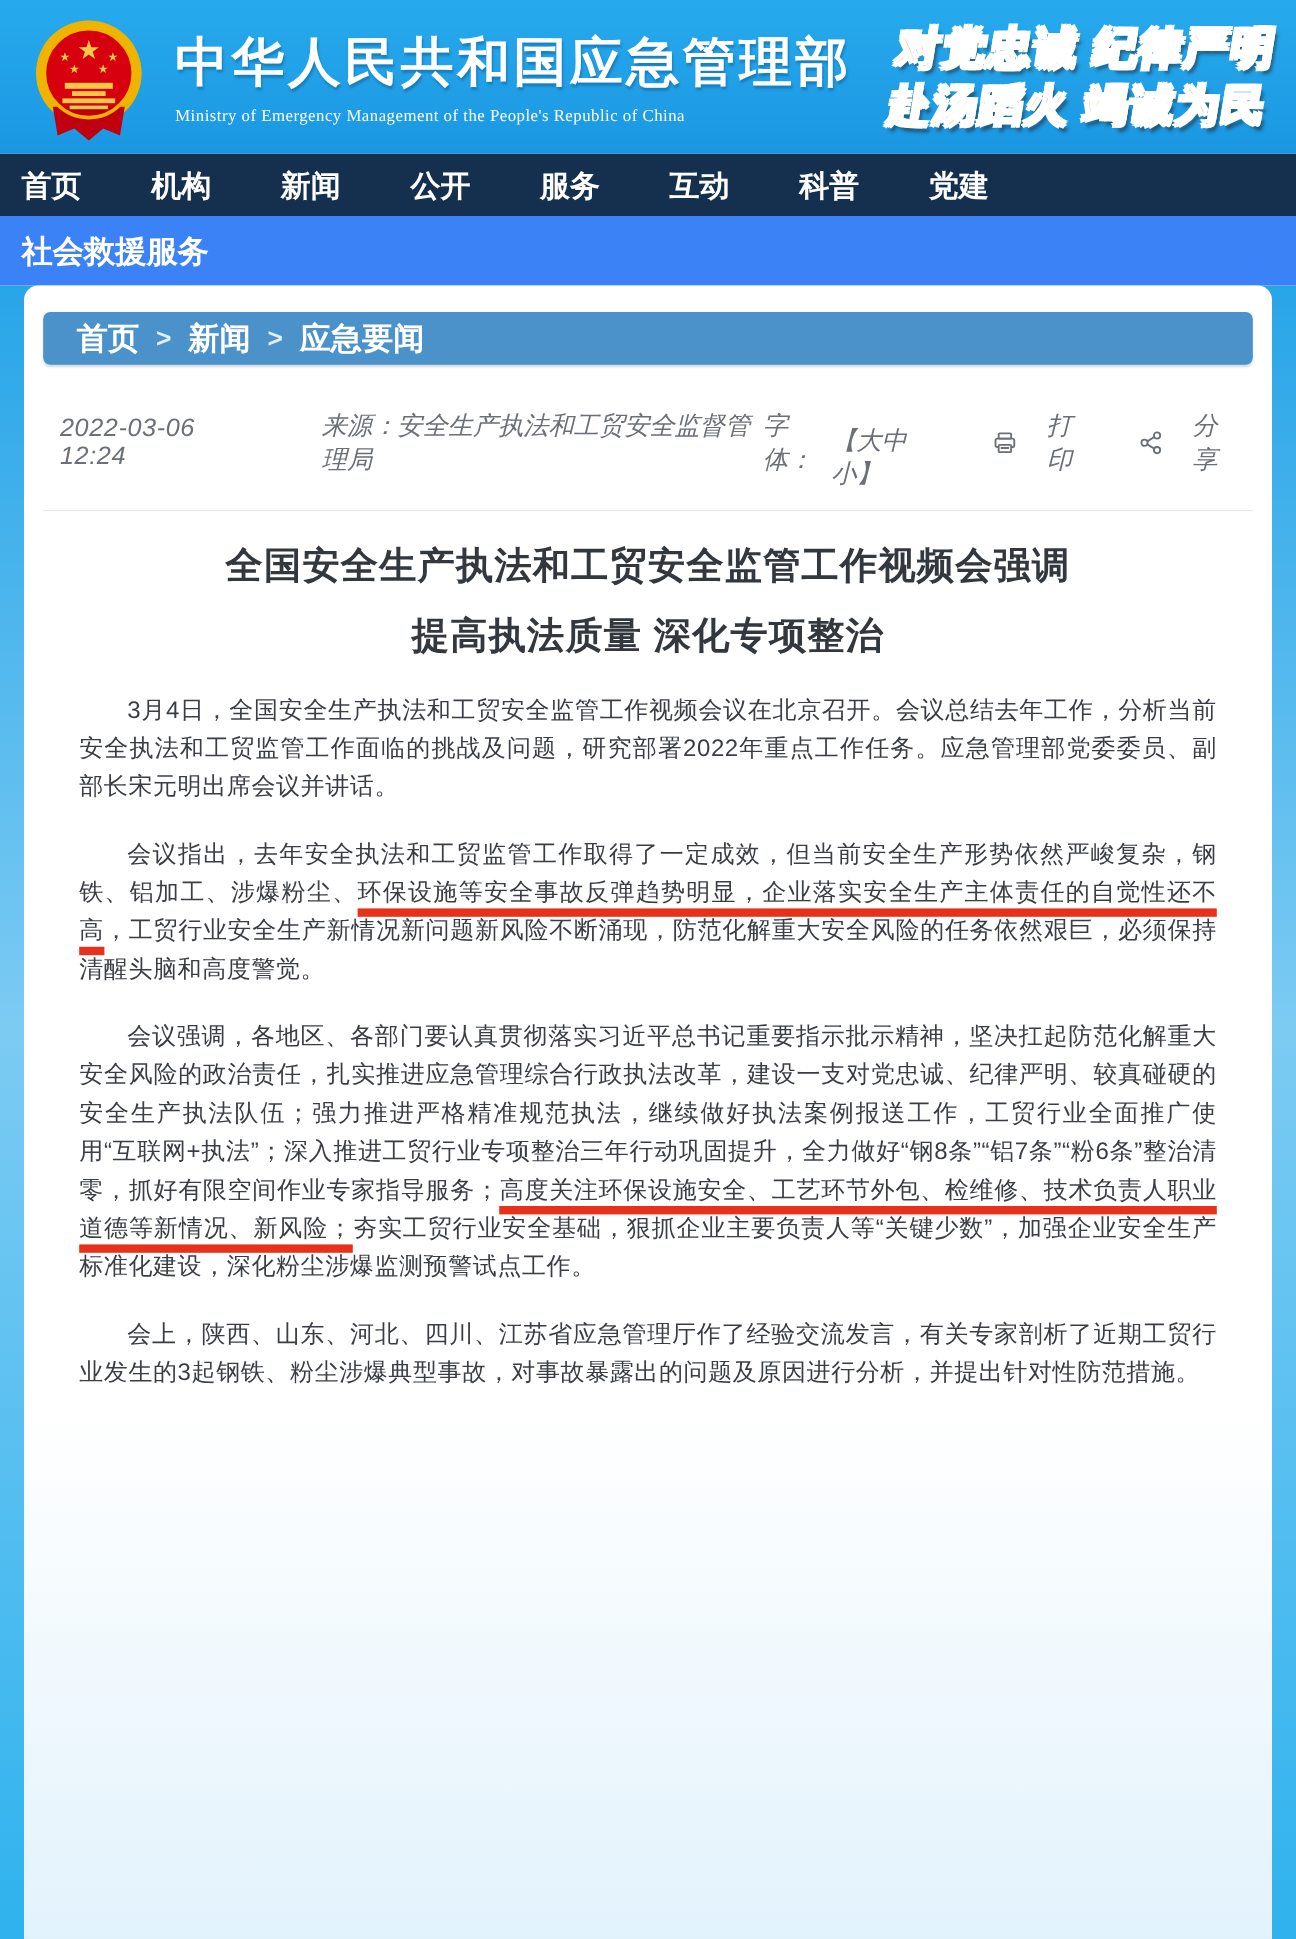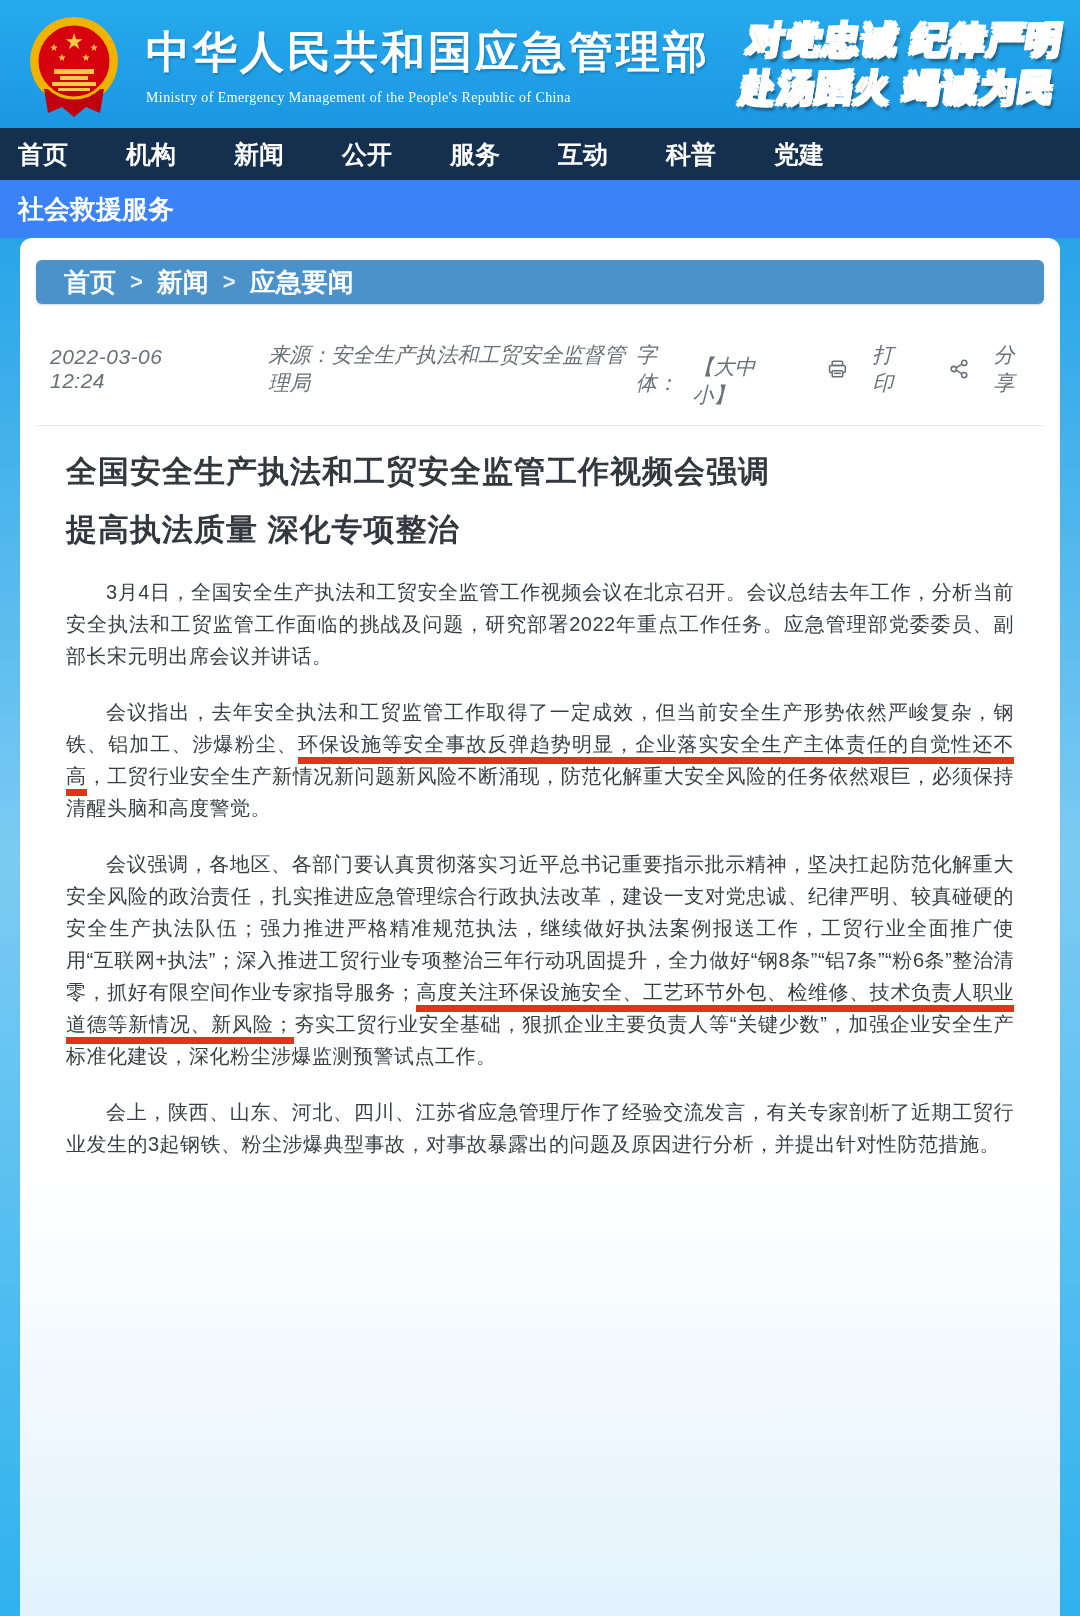--- a/index.html
+++ b/index.html
@@ -42,21 +42,21 @@
   .meta-source { margin-left:58px; }
   .meta-right { margin-left:auto; display:flex; align-items:center; gap:40px; }
   .meta-font { display:flex; align-items:center; }
   .meta-font-sizes { cursor:pointer;margin-top:25px; }
   .meta-action { display:flex; align-items:center; gap:24px; cursor:pointer; }
   .meta-icon { width:24px; height:24px; }
   .meta-icon svg { width:100%; height:100%; display:block; }
 
   
   .article { padding:0 30px; }
-  .title-block { margin:26px 0 26px; text-align:left; }
+  .title-block { margin:26px 0 26px; text-align:center; }
   .title-line { font-size:31px; font-weight:bold; color:#33383f; line-height:40px; margin-bottom:18px; letter-spacing:1px; }
   .title-line:last-child { margin-bottom:0; }
   .paragraphs { margin-top:6px; }
   .para { font-size:20px; line-height:32px; color:#3a3e44; text-align:justify; text-indent:2em; margin-bottom:24px; letter-spacing:.5px; }
   .para:last-child { margin-bottom:0; }
   .red-underline { border-bottom:7px solid #e8311b; padding-bottom:2px; }
 </style>
 </head>
 <body>
 

